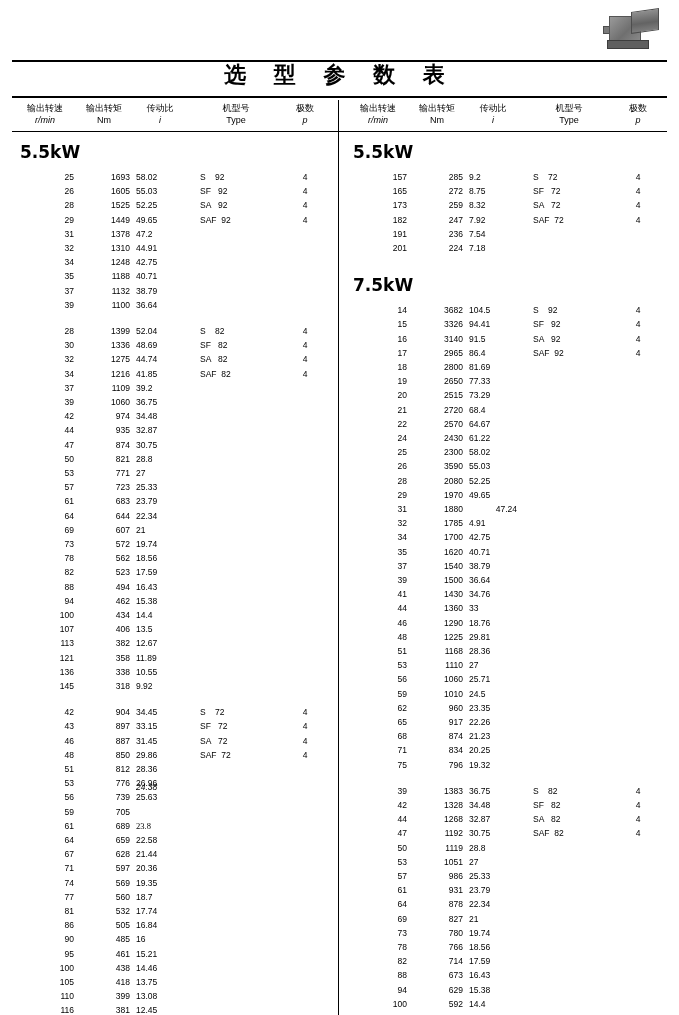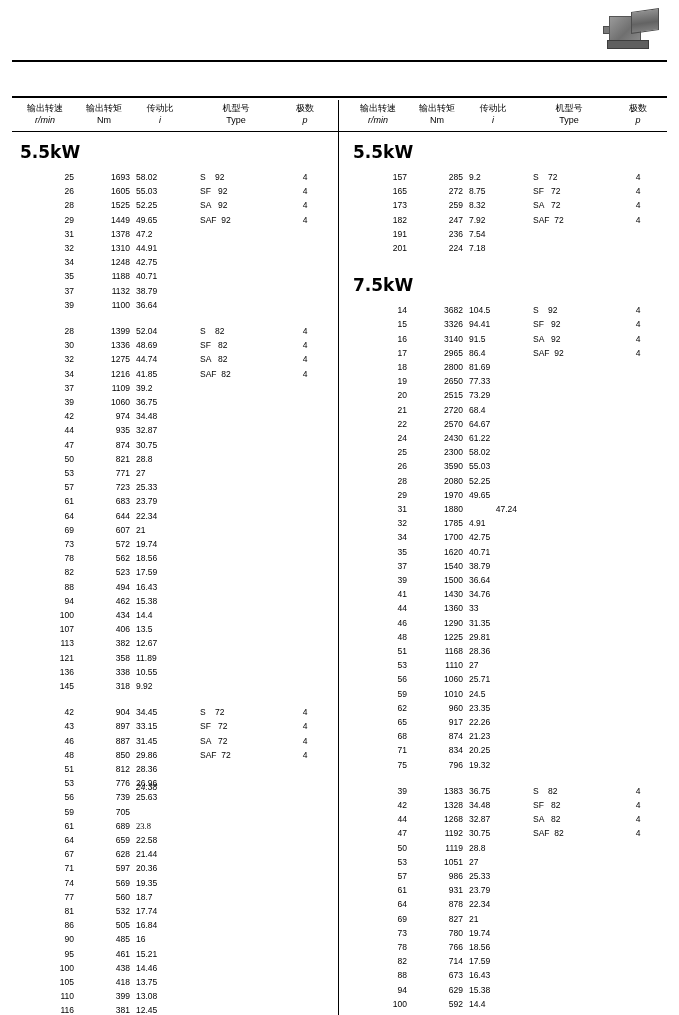--- a/index.html
+++ b/index.html
@@ -182,20 +182,23 @@
 <div class="page">
 
   <div class="product-photo">
     <div class="shaft"></div>
     <div class="body-box"></div>
     <div class="motor-box"></div>
     <div class="base"></div>
   </div>
 
   <div class="title-rule-top"></div>
+  <div class="title-wrap">
+    <div class="doc-title">选 型 参 数 表</div>
+  </div>
   <div class="title-rule-bottom"></div>
 
   <div class="head-band">
     <div class="colset left">
       <div class="hcell c-rpm" style="top:2px;">
         <div>输出转速</div>
         <div class="l2">r/min</div>
       </div>
       <div class="hcell c-nm" style="top:2px;">
         <div>输出转矩</div>
@@ -537,21 +540,21 @@
       <div class="cell num-nm" style="left: 411px; top: 575px; width: 52px; text-align: right;">1500</div>
       <div class="cell num-i" style="left: 469px; top: 575px; width: 48px; text-align: left;">36.64</div>
       <div class="cell num-rpm" style="left: 349px; top: 589.2px; width: 58px; text-align: right;">41</div>
       <div class="cell num-nm" style="left: 411px; top: 589.2px; width: 52px; text-align: right;">1430</div>
       <div class="cell num-i" style="left: 469px; top: 589.2px; width: 48px; text-align: left;">34.76</div>
       <div class="cell num-rpm" style="left: 349px; top: 603.4px; width: 58px; text-align: right;">44</div>
       <div class="cell num-nm" style="left: 411px; top: 603.4px; width: 52px; text-align: right;">1360</div>
       <div class="cell num-i" style="left: 469px; top: 603.4px; width: 48px; text-align: left;">33</div>
       <div class="cell num-rpm" style="left: 349px; top: 617.6px; width: 58px; text-align: right;">46</div>
       <div class="cell num-nm" style="left: 411px; top: 617.6px; width: 52px; text-align: right;">1290</div>
-      <div class="cell num-i" style="left: 469px; top: 617.6px; width: 48px; text-align: left;">31.35</div>
+      <div class="cell num-i" style="left: 469px; top: 617.6px; width: 48px; text-align: left;">18.76</div>
       <div class="cell num-rpm" style="left: 349px; top: 631.8px; width: 58px; text-align: right;">48</div>
       <div class="cell num-nm" style="left: 411px; top: 631.8px; width: 52px; text-align: right;">1225</div>
       <div class="cell num-i" style="left: 469px; top: 631.8px; width: 48px; text-align: left;">29.81</div>
       <div class="cell num-rpm" style="left: 349px; top: 646px; width: 58px; text-align: right;">51</div>
       <div class="cell num-nm" style="left: 411px; top: 646px; width: 52px; text-align: right;">1168</div>
       <div class="cell num-i" style="left: 469px; top: 646px; width: 48px; text-align: left;">28.36</div>
       <div class="cell num-rpm" style="left: 349px; top: 660.2px; width: 58px; text-align: right;">53</div>
       <div class="cell num-nm" style="left: 411px; top: 660.2px; width: 52px; text-align: right;">1110</div>
       <div class="cell num-i" style="left: 469px; top: 660.2px; width: 48px; text-align: left;">27</div>
       <div class="cell num-rpm" style="left: 349px; top: 674.4px; width: 58px; text-align: right;">56</div>

